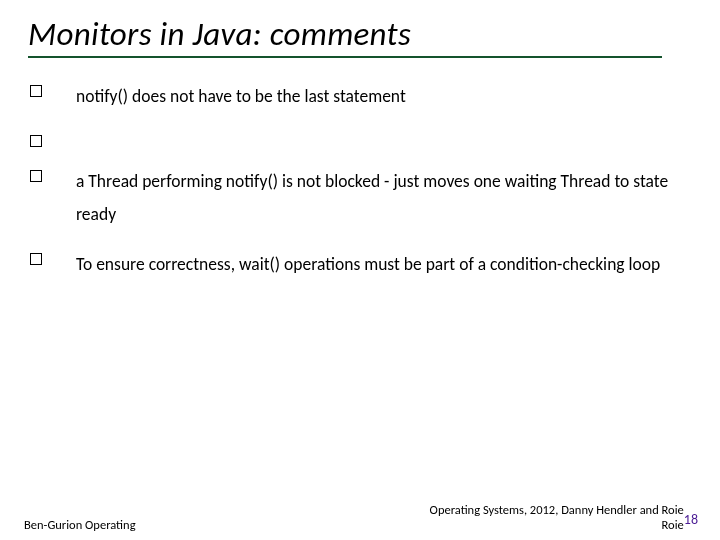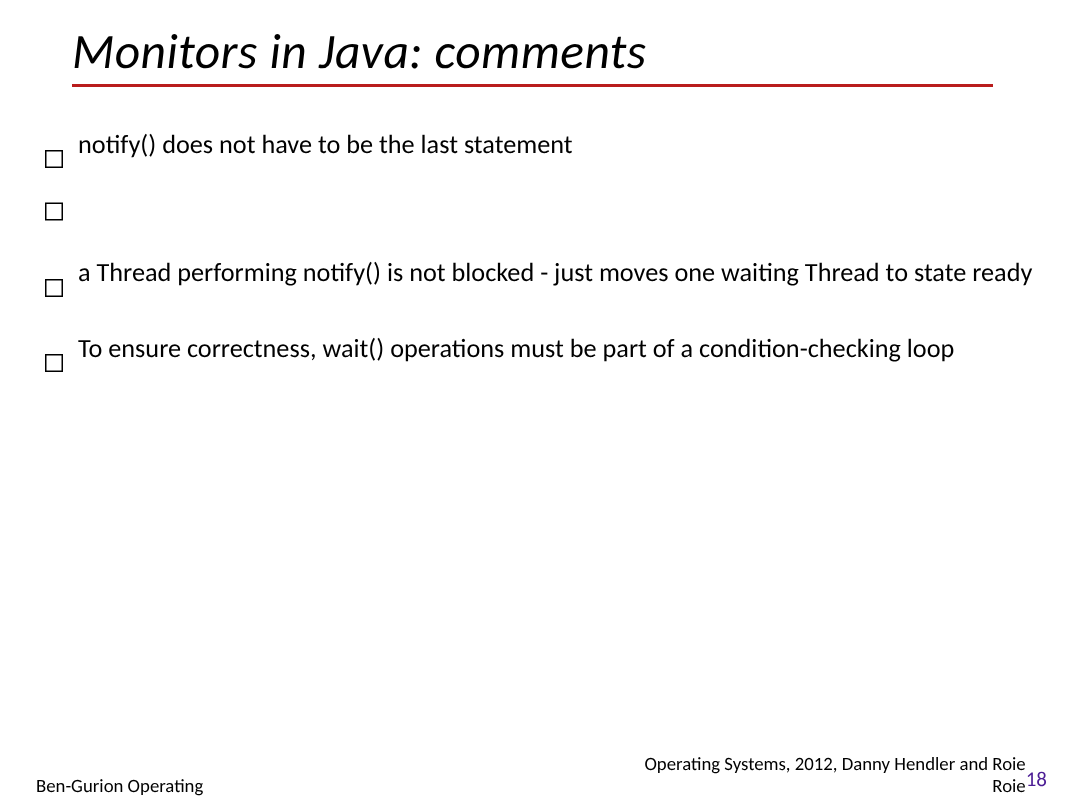--- a/index.html
+++ b/index.html
@@ -19,35 +19,36 @@
       width: 100%;
       height: 100%;
       padding: 14px 28px 0 28px;
       position: relative;
     }
     .title {
       font-size: 33px;
       font-style: italic;
       font-weight: 400;
       color: #000000;
-      border-bottom: 2px solid #b91c1c;
+      border-bottom: 2px solid #14532d;
       padding-bottom: 2px;
-      margin-left: 20px;
+      margin-left: 0;
       margin-right: 30px;
       letter-spacing: 0.3px;
     }
     .bullet-list {
       margin-top: 22px;
       padding-left: 0;
     }
     .bullet-item {
       display: flex;
-      align-items: flex-end;
+      align-items: flex-start;
       margin-bottom: 18px;
       padding-left: 2px;
+      gap: 24px;
     }
     .bullet-marker {
       width: 12px;
       height: 12px;
       border: 1.5px solid #000000;
       background: #ffffff;
       flex-shrink: 0;
       margin-top: 5px;
       margin-right: 10px;
     }

